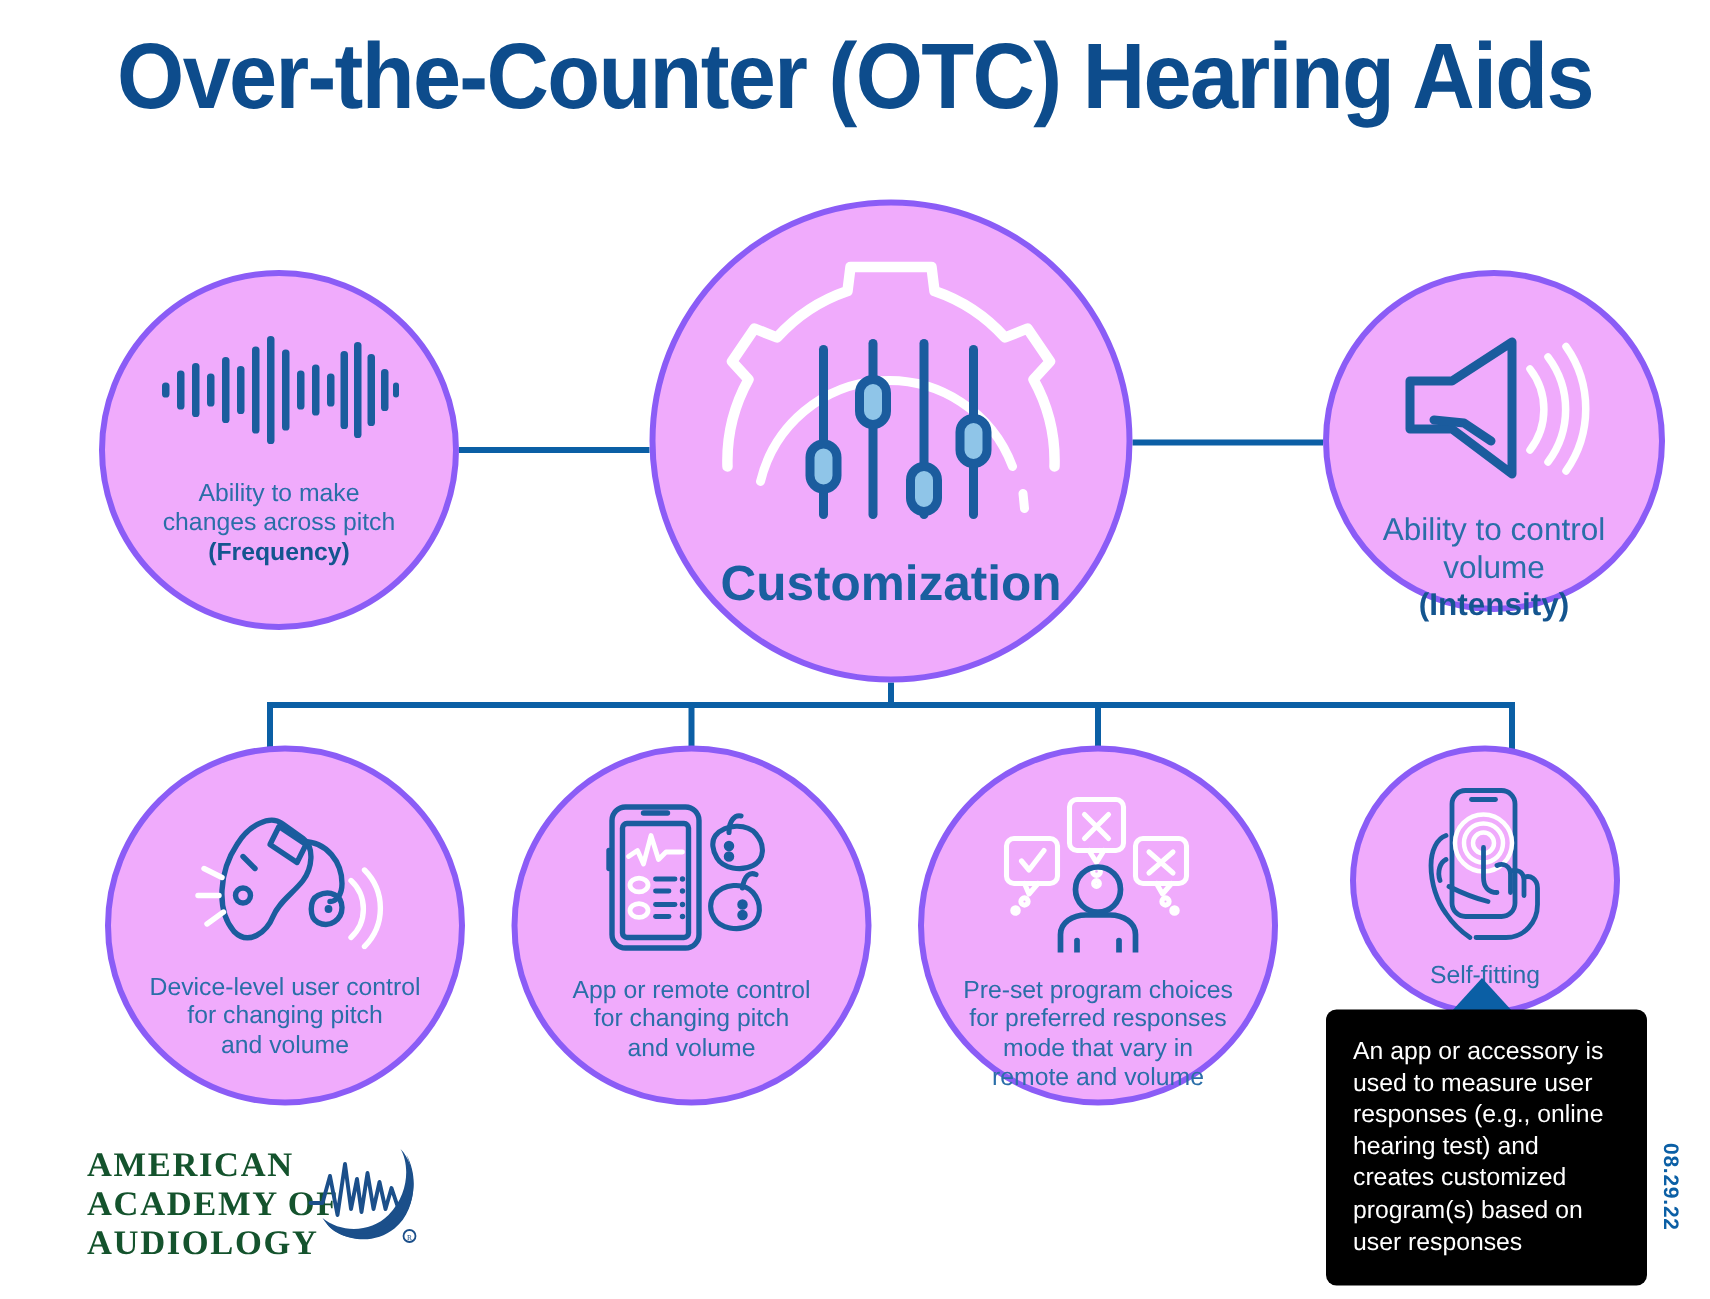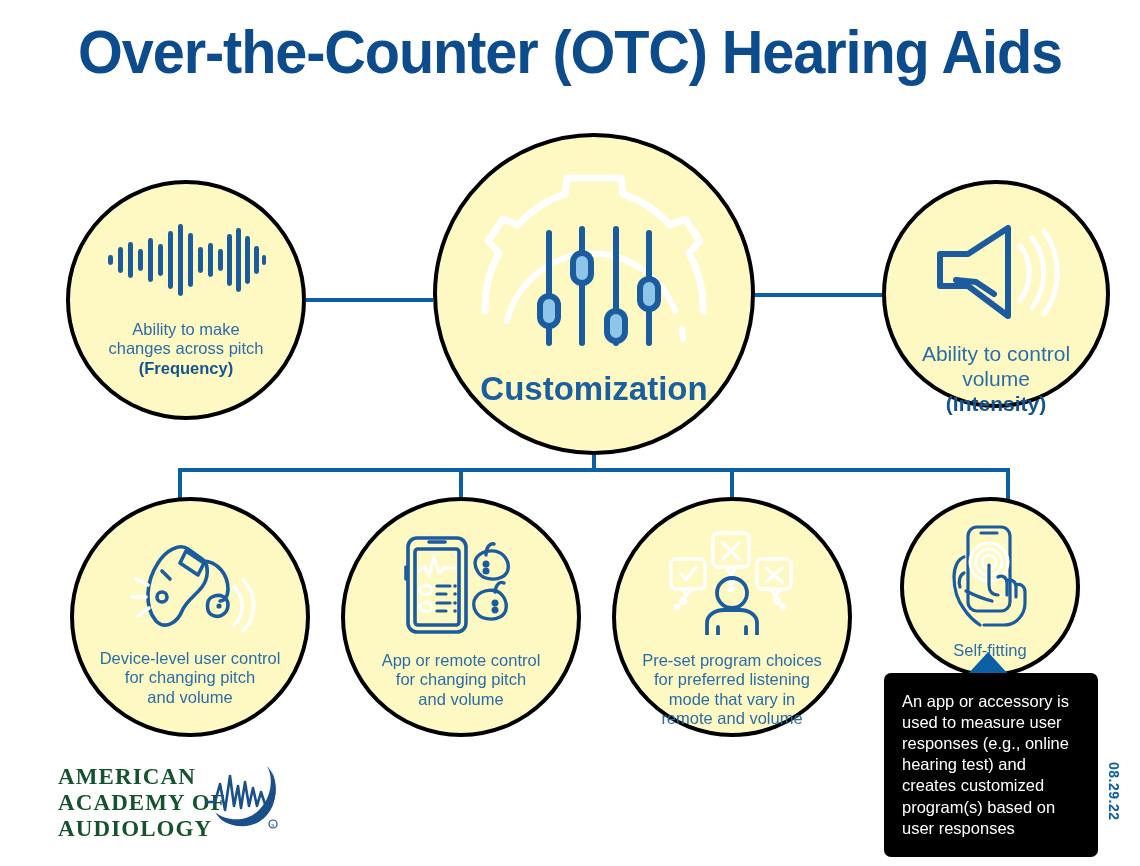--- a/index.html
+++ b/index.html
@@ -44,22 +44,22 @@
     top: 0;
     width: 1140px;
     height: 866px;
     pointer-events: none;
   }
 
   
   .node {
     position: absolute;
     border-radius: 50%;
-    background: #fef9c3;
-    border: 4px solid #000000;
+    background: #f0abfc;
+    border: 4px solid #8b5cf6;
     box-sizing: border-box;
     display: flex;
     flex-direction: column;
     justify-content: flex-start;
   }
   .node .icon-wrap {
     display: flex;
     align-items: center;
     justify-content: center;
     width: 100%;
@@ -411,21 +411,21 @@
         <g fill="none" stroke="#1B5C9E" stroke-width="3.8" stroke-linejoin="round" stroke-linecap="round">
           <circle cx="71" cy="62" r="15"></circle>
           <path d="M46 104 L46 92 C46 84 54 79 63 79 L79 79 C88 79 96 84 96 92 L96 104"></path>
           <path d="M57 104 L57 96"></path>
           <path d="M85 104 L85 96"></path>
         </g>
       </svg>
     </div>
     <div class="caption">
       <span>Pre-set program choices</span><br>
-      <span>for preferred listening</span><br>
+      <span>for preferred responses</span><br>
       <span>mode that vary in</span><br>
       <span>remote and volume</span>
     </div>
   </div>
 
   <div class="node" id="node-selffit">
     <div class="icon-wrap">
       <svg width="112" height="104" viewBox="0 0 112 104">
 
         <g fill="none" stroke="#1B5C9E" stroke-width="3.2" stroke-linejoin="round" stroke-linecap="round">

